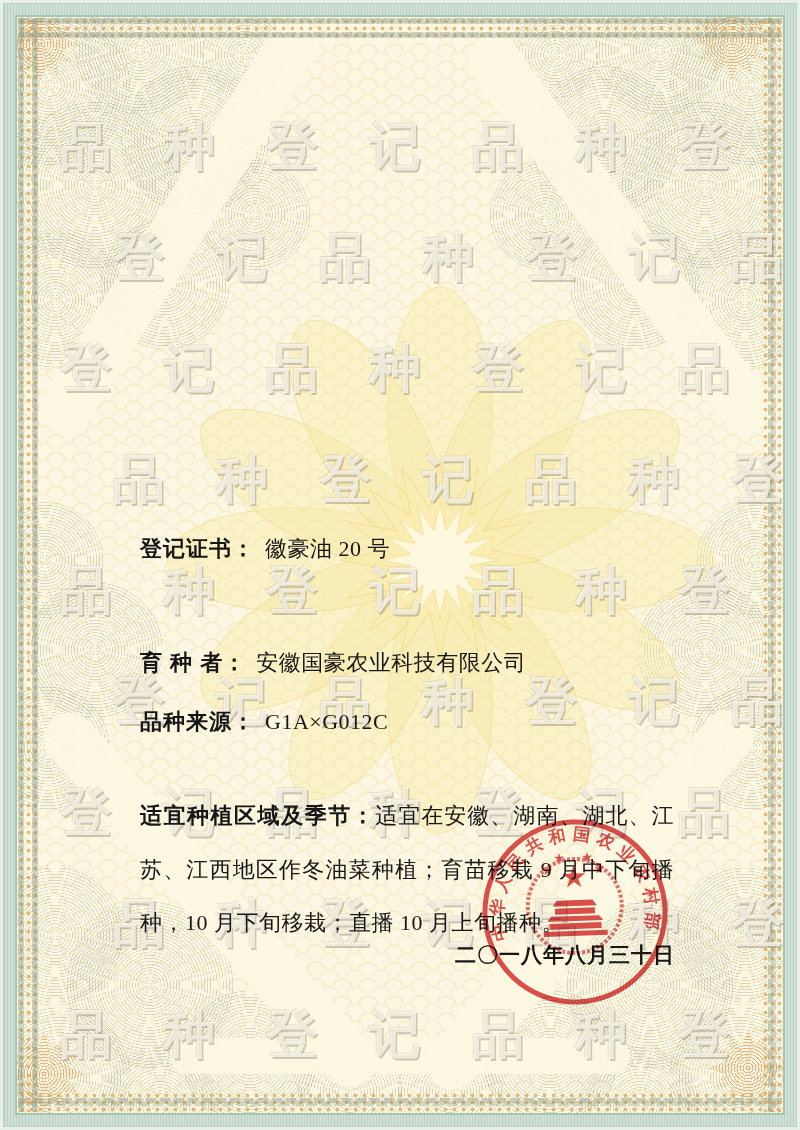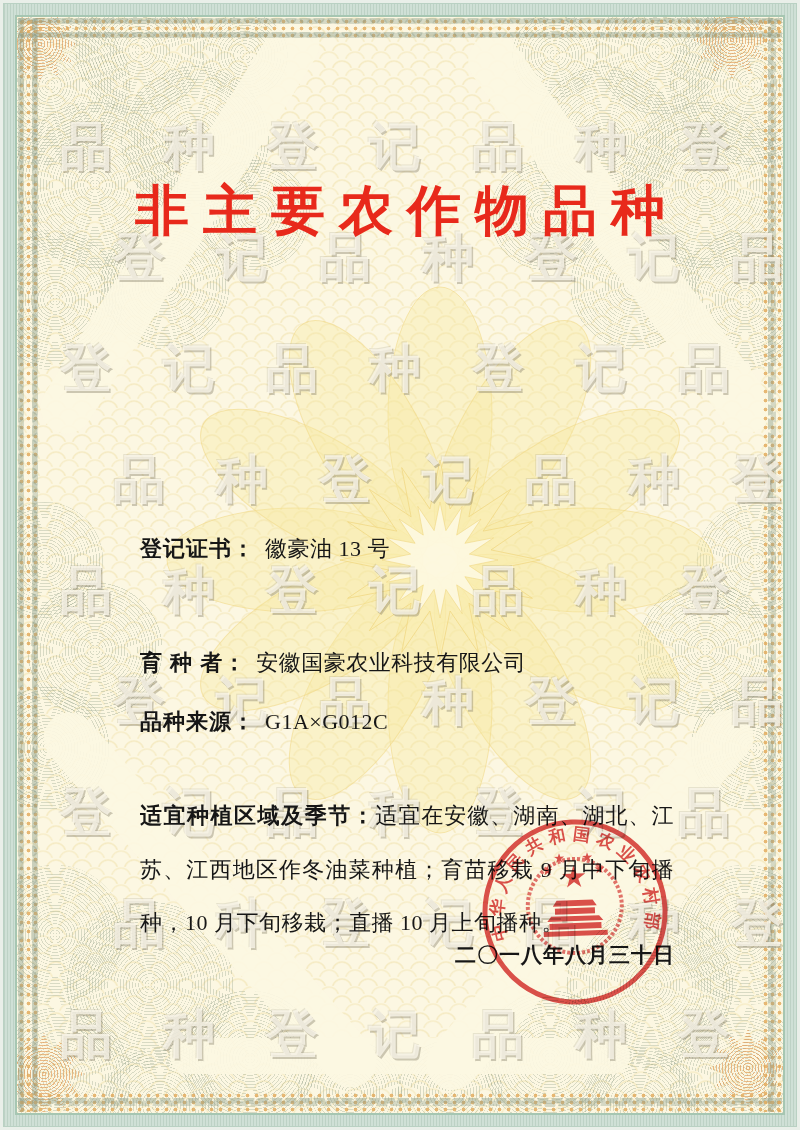--- a/index.html
+++ b/index.html
@@ -205,24 +205,23 @@
       <span class="wm" style="left: 60px; top: 1000px;">品</span>
       <span class="wm" style="left: 163px; top: 1000px;">种</span>
       <span class="wm" style="left: 266px; top: 1000px;">登</span>
       <span class="wm" style="left: 369px; top: 1000px;">记</span>
       <span class="wm" style="left: 472px; top: 1000px;">品</span>
       <span class="wm" style="left: 575px; top: 1000px;">种</span>
       <span class="wm" style="left: 678px; top: 1000px;">登</span>
     </div>
 
   <div class="content">
-    <div class="title t1" style="color: rgb(232, 41, 27);">非主要农作物品种</div>
 
     <div class="frow" style="top:534px;">
-      <span class="lab">登记证书：</span><span class="val">徽豪油 13 号</span>
+      <span class="lab">登记证书：</span><span class="val">徽豪油 20 号</span>
     </div>
     <div class="frow" style="top:648px;">
       <span class="lab">育 种 者：</span><span class="val">安徽国豪农业科技有限公司</span>
     </div>
     <div class="frow" style="top:707px;">
       <span class="lab">品种来源：</span><span class="val">G1A×G012C</span>
     </div>
 
     <p class="region"><span class="lab">适宜种植区域及季节：</span><span>适宜在安徽、湖南、湖北、江苏、江西地区作冬油菜种植；育苗移栽 9 月中下旬播种，10 月下旬移栽；直播 10 月上旬播种。</span></p>
 

